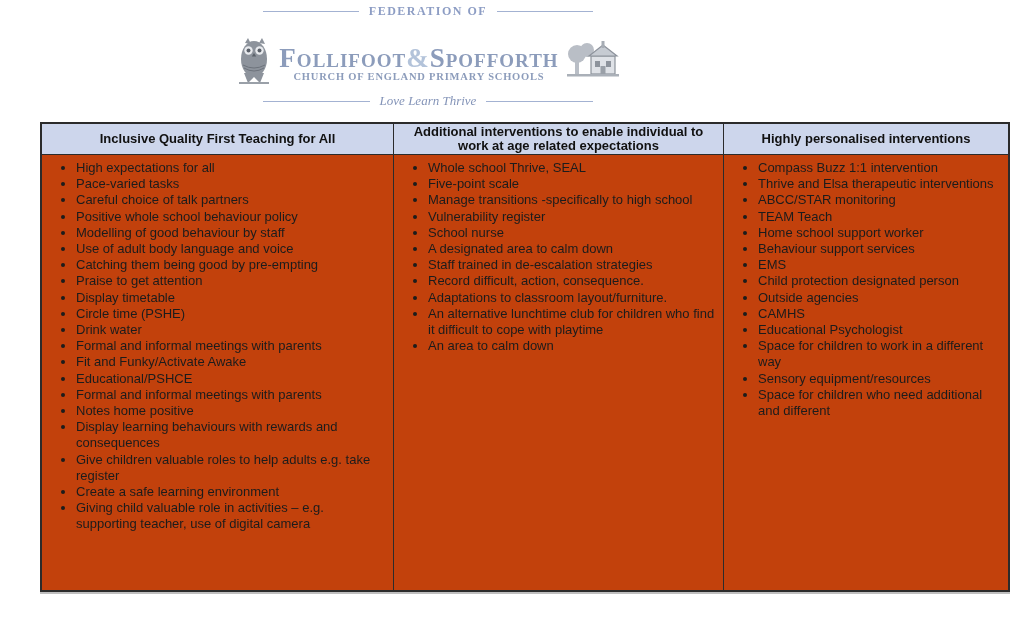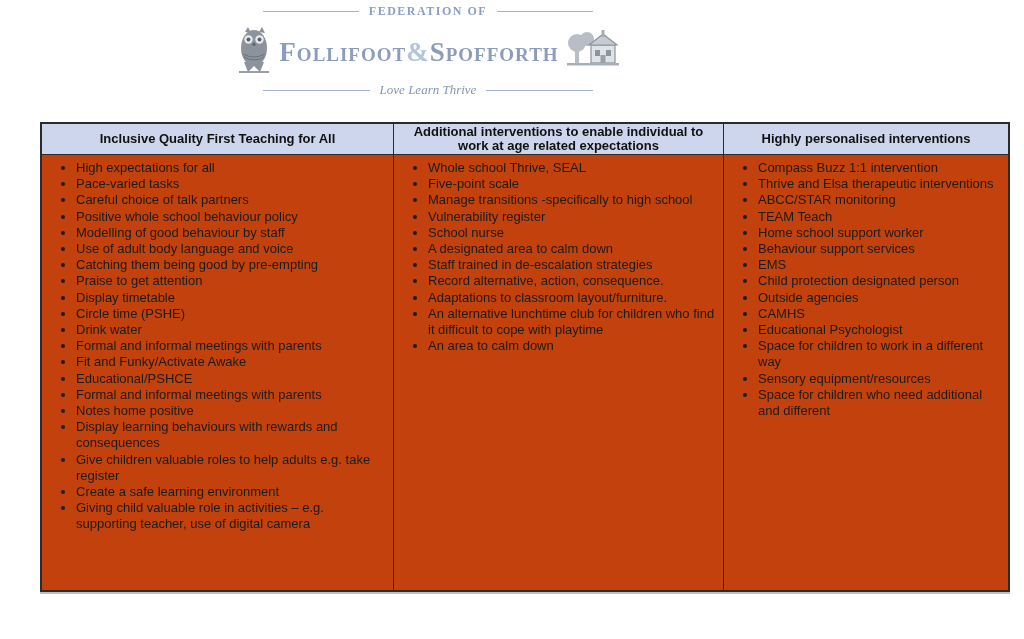--- a/index.html
+++ b/index.html
@@ -32,21 +32,21 @@
     font-weight: bold;
     font-size: 12px;
     letter-spacing: 1.5px;
     color: #8d9dc4;
     white-space: nowrap;
   }
   .logo-row {
     display: flex;
     align-items: center;
     gap: 6px;
-    margin-top: 7px;
+    margin-top: 18px;
   }
   .logo-center { text-align: center; }
   .school-name {
     font-family: "Liberation Serif", serif;
     font-variant: small-caps;
     font-weight: bold;
     font-size: 27px;
     line-height: 26px;
     color: #8c9cbb;
     letter-spacing: 1px;
@@ -167,20 +167,21 @@
           <polygon points="19,16 16.8,19.5 21.2,19.5"></polygon>
         </g>
         <path d="M8 28 Q19 34 30 28" stroke="#6d737c" stroke-width="1" fill="none"></path>
         <path d="M9 31 Q19 37 29 31" stroke="#6d737c" stroke-width="1" fill="none"></path>
         <rect x="4" y="45" width="30" height="2" fill="#9aa0a8"></rect>
       </svg>
     </span>
 
     <div class="logo-center">
       <div class="school-name"><span>Follifoot</span><span class="amp">&amp;</span><span>Spofforth</span></div>
+      <div class="school-subtitle">CHURCH OF ENGLAND PRIMARY SCHOOLS</div>
     </div>
 
     <span>
       <svg width="56" height="42" viewBox="0 0 56 42">
         <g fill="#b9bec6">
           <circle cx="12" cy="14" r="9"></circle>
           <circle cx="22" cy="10" r="7"></circle>
           <rect x="10" y="20" width="4" height="14"></rect>
         </g>
         <g>
@@ -235,21 +236,21 @@
   </div>
   <div class="td">
     <ul>
         <li>Whole school Thrive, SEAL</li>
         <li>Five-point scale</li>
         <li>Manage transitions -specifically to high school</li>
         <li>Vulnerability register</li>
         <li>School nurse</li>
         <li>A designated area to calm down</li>
         <li>Staff trained in de-escalation strategies</li>
-        <li>Record alternative, action, consequence.</li>
+        <li>Record difficult, action, consequence.</li>
         <li>Adaptations to classroom layout/furniture.</li>
         <li>An alternative lunchtime club for children who find it difficult to cope with playtime</li>
         <li>An area to calm down</li>
       </ul>
   </div>
   <div class="td">
     <ul>
         <li>Compass Buzz 1:1 intervention</li>
         <li>Thrive and Elsa therapeutic interventions</li>
         <li>ABCC/STAR monitoring</li>

